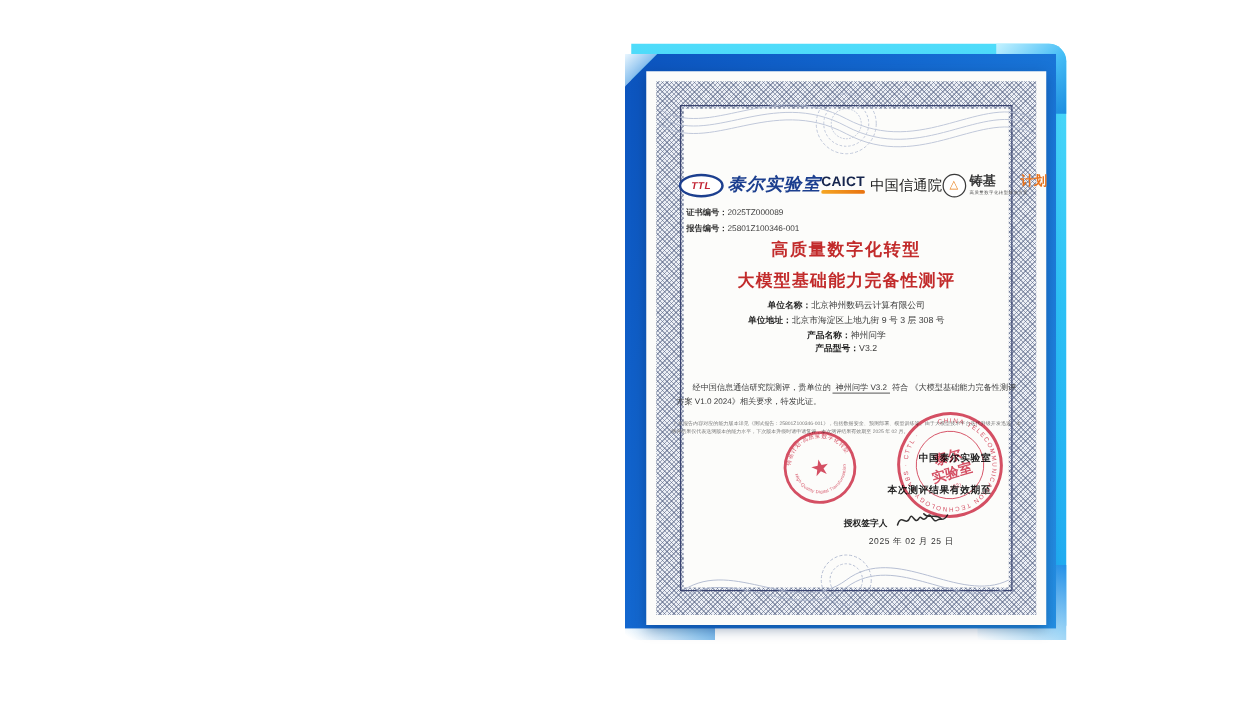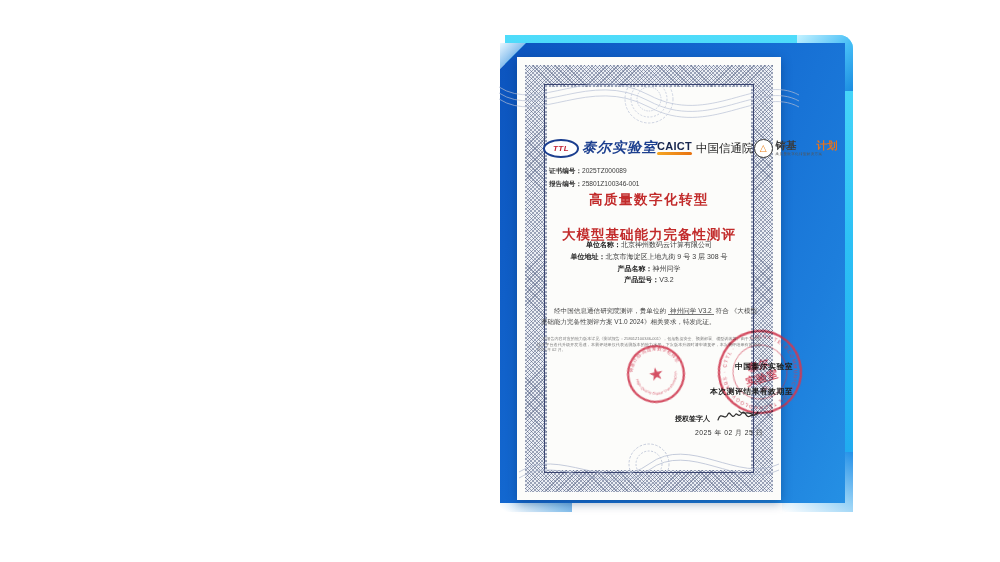--- a/index.html
+++ b/index.html
@@ -19,21 +19,21 @@
       background:linear-gradient(135deg,#c4f2ff 0%,#45bdf6 55%,#1b8ce0 100%);
       border-radius:0 14px 0 0;}
   .frame .bevel{position:absolute;left:3px;top:13px;width:26px;height:26px;z-index:3;
       background:linear-gradient(135deg,#eaf7ff 0%,#7db9ec 55%,#2e7cd0 100%);
       clip-path:polygon(0 0,100% 0,0 100%);}
   .frame .blue{position:absolute;left:3px;top:13px;width:345px;height:460px;z-index:3;
       background:linear-gradient(115deg,#0c54be 0%,#1368d0 40%,#1d7edc 78%,#2590e4 100%);
       clip-path:polygon(26px 0,100% 0,100% 100%,0 100%,0 26px);}
 
   
-  .paper{position:absolute;left:20px;top:27px;width:264px;height:443px;z-index:5;
+  .paper{position:absolute;left:20px;top:27px;width:320px;height:443px;z-index:5;
       background:#fcfcfa;box-shadow:0 3px 10px rgba(5,40,90,.4);}
   .band{position:absolute;inset:8px;
       background:
         repeating-linear-gradient(45deg,rgba(72,86,122,.5) 0 .8px,transparent .8px 2.6px),
         repeating-linear-gradient(-45deg,rgba(72,86,122,.5) 0 .8px,transparent .8px 2.6px),
         #eceff5;}
   .band-hole{position:absolute;inset:22px;background:#fcfcfa;}
   .rule{position:absolute;inset:27px;border:1.5px solid #3a4470;}
   .orn{position:absolute;left:50%;transform:translateX(-50%);opacity:.85;}
   .orn-top{top:12px;}
@@ -64,21 +64,21 @@
   .zhuji-accent{color:#e8721c;margin-left:20px;}
   .zhuji-caption{font-size:3.5px;color:#555;letter-spacing:.4px;white-space:nowrap;margin-top:1px;}
 
   
   .numbers{position:absolute;top:107px;left:32px;font-size:6.6px;color:#3c3c3c;line-height:13px;}
   .numbers b{font-weight:700;color:#333;}
 
   
   .titles{position:absolute;top:134px;left:0;right:0;text-align:center;color:#c22b2b;}
   .title-l1{font-size:13.5px;font-weight:800;letter-spacing:1.5px;}
-  .title-l2{font-size:13.5px;font-weight:800;letter-spacing:1px;margin-top:17px;}
+  .title-l2{font-size:13.5px;font-weight:800;letter-spacing:1px;margin-top:7px;}
 
   
   .fields{position:absolute;top:182px;left:0;right:0;text-align:center;line-height:11.8px;font-size:7px;}
   .fields .lab{font-weight:800;color:#1f1f1f;}
   .fields .val{color:#3a3a3a;}
 
   
   .body-p{position:absolute;top:249px;left:24px;right:24px;font-size:6.5px;line-height:10.5px;
       color:#3d3d3d;text-align:justify;text-indent:2em;}
   .body-p .product{border-bottom:.8px solid #777;padding:0 2px;}

